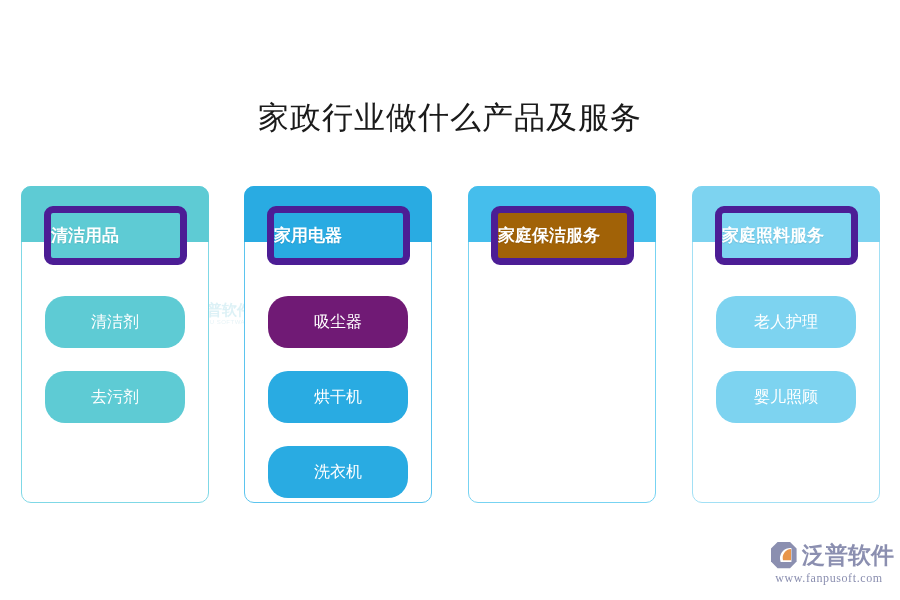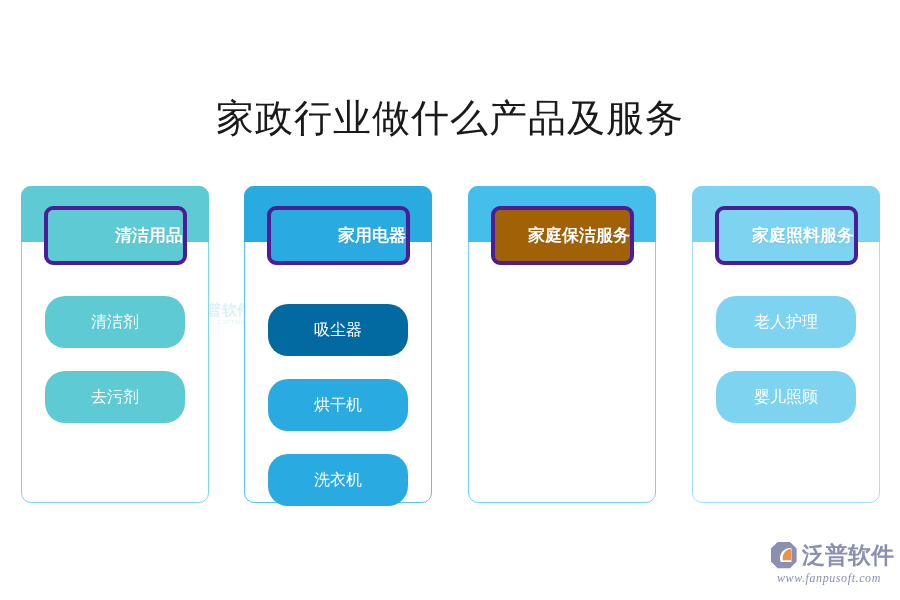--- a/index.html
+++ b/index.html
@@ -15,21 +15,21 @@
     position: relative;
   }
 
   
   #page-title {
     position: absolute;
     left: 0;
     top: 98px;
     width: 900px;
     text-align: center;
-    font-size: 38px;
+    font-size: 31px;
     line-height: 40px;
     color: #1a1a1a;
     font-family: Liberation Serif, serif;
     letter-spacing: 1px;
     white-space: nowrap;
   }
 
   
   #watermark {
     position: absolute;
@@ -99,24 +99,24 @@
   }
 
   .card-header {
     position: absolute;
     top: 20px;
     left: 23px;
     width: 143px;
     height: 59px;
     border-radius: 9px;
     box-sizing: border-box;
-    border: 4px solid #4c1d95;
-    display: flex;
-    align-items: center;
-    justify-content: flex-end;
+    border: 7px solid #4c1d95;
+    display: flex;
+    align-items: center;
+    justify-content: flex-start;
   }
   .card-header-label {
     color: #ffffff;
     font-size: 17px;
     line-height: 20px;
     font-weight: bold;
     white-space: nowrap;
     text-shadow: 0 1px 1px rgba(0,0,0,0.10);
     font-family: "Liberation Serif", "DejaVu Serif", serif;
   }
@@ -177,21 +177,20 @@
   #brand-logo .logo-url {
     font-size: 12px;
     line-height: 15px;
     color: #8b8fb0;
     letter-spacing: 0.6px;
     white-space: nowrap;
     text-align: center;
     width: 122px;
     margin-top: 1px;
     font-family: "Liberation Serif", "DejaVu Serif", serif;
-    font-style: italic;
   }
 </style>
 </head>
 <body>
 
 <div id="page-title">家政行业做什么产品及服务</div>
 
 <div id="watermark">
   <svg class="wm-mark" viewBox="0 0 32 32">
     <path d="M10.5 2.5 L24 2.5 L31 9.5 L31 22.5 L24 29.5 L10.5 29.5 L3.5 22.5 L3.5 9.5 Z" fill="#a8c4d8" opacity="0.75"></path>
@@ -219,21 +218,21 @@
   </div>
 </div>
 
 <div class="card" style="left:244px;">
   <div class="card-body" style="border-color:#5bc4ee;"></div>
   <div class="card-band" style="background:#29ABE2;"></div>
   <div class="card-header" style="background:#29ABE2;">
     <span class="card-header-label">家用电器</span>
   </div>
   <div class="card-items">
-    <div class="item-pill" style="background:#0369a1;margin-top:8px;">
+    <div class="item-pill" style="background:#701a75;">
       <span class="item-label">吸尘器</span>
     </div>
     <div class="item-pill" style="background:#29ABE2;">
       <span class="item-label">烘干机</span>
     </div>
     <div class="item-pill" style="background:#29ABE2;">
       <span class="item-label">洗衣机</span>
     </div>
   </div>
 </div>

